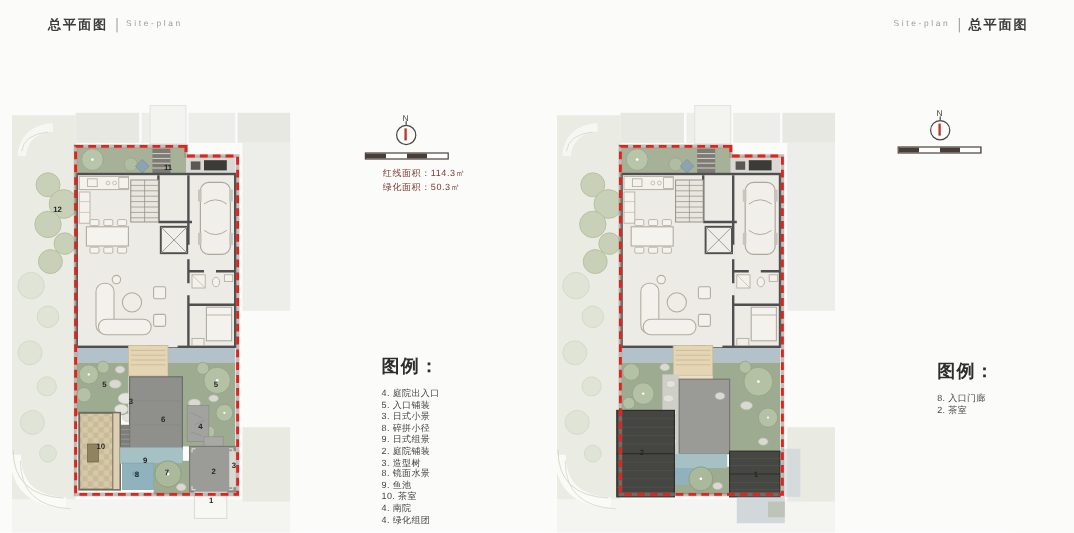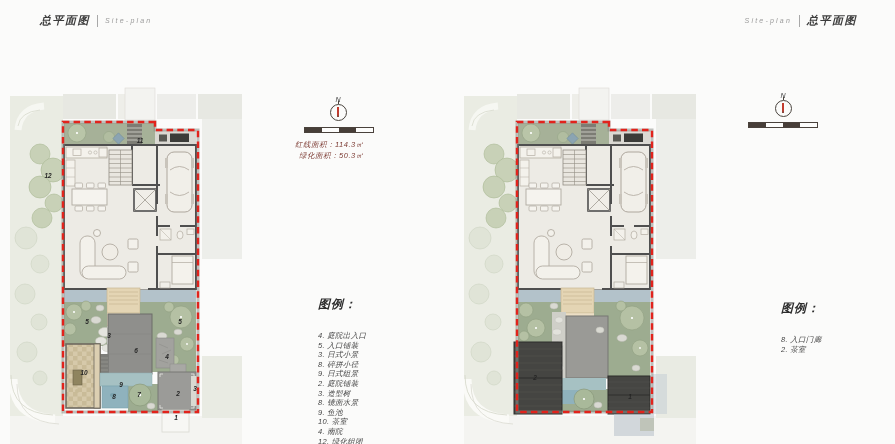--- a/index.html
+++ b/index.html
@@ -1,17 +1,17 @@
 <!DOCTYPE html>
 <html><head>
 <meta charset="utf-8">
 <style>
   html,body{margin:0;padding:0;background:#ffffff;}
   #page{position:relative;width:895px;height:444px;background:#fbfbfa;overflow:hidden;
-        font-family:"Liberation Sans","DejaVu Sans",sans-serif;font-style:italic;}
+        font-family:"Liberation Sans","DejaVu Sans",sans-serif;}
   
   .hdr{position:absolute;top:13px;display:flex;align-items:center;gap:7px;}
   #hdr-left{left:40px;}
   #hdr-right{right:38px;}
   .hdr-zh{font-size:11px;font-weight:bold;color:#3c3c3c;letter-spacing:1.5px;}
   .hdr-divider{width:1px;height:12px;background:#a8a8a8;}
   .hdr-en{font-size:7px;color:#9b9b9b;letter-spacing:2.2px;}
   
   .plan{position:absolute;top:86px;width:232px;height:358px;}
   #plan-a{left:10px;}
@@ -28,26 +28,26 @@
   .dial{position:relative;width:15px;height:15px;border:1.3px solid #4a443e;border-radius:50%;margin:1px auto 0;}
   .dial .tick{position:absolute;top:-4px;left:50%;width:1px;height:3px;margin-left:-.5px;background:#4a443e;}
   .dial .needle{position:absolute;top:1.5px;left:50%;width:2px;height:10px;margin-left:-1px;
                 background:linear-gradient(#c23b2e 70%,#7b4a40);}
   
   .scalebar{position:absolute;width:68px;height:4px;border:1px solid #4a423c;
             background:repeating-linear-gradient(90deg,#473e38 0 17px,#fdfdfc 17px 34px);}
   #scalebar-a{left:304px;top:127px;}
   #scalebar-b{left:748px;top:122px;}
   
-  #stats{position:absolute;left:295px;top:139px;font-size:7.5px;line-height:11px;color:#7c3a32;letter-spacing:.5px;text-align:right;}
+  #stats{position:absolute;left:319px;top:139px;font-size:7.5px;line-height:11px;color:#7c3a32;letter-spacing:.5px;}
   
   .legend{position:absolute;}
   #legend-main{left:318px;top:296px;}
   #legend-secondary{left:781px;top:300px;}
-  .legend-title{font-size:12px;font-weight:bold;color:#2d2d2d;letter-spacing:1px;margin-bottom:18px;}
+  .legend-title{font-size:15px;font-weight:bold;color:#2d2d2d;letter-spacing:1px;margin-bottom:8px;}
   .legend-items div{font-size:7.5px;line-height:9.6px;color:#454545;letter-spacing:.3px;}
 </style>
 </head>
 <body>
 
 <div id="page">
 
   <div id="hdr-left" class="hdr">
     <span class="hdr-zh">总平面图</span>
     <span class="hdr-divider"></span>
@@ -390,21 +390,21 @@
         <div>5. 入口铺装</div>
         <div>3. 日式小景</div>
         <div>8. 碎拼小径</div>
         <div>9. 日式组景</div>
         <div>2. 庭院铺装</div>
         <div>3. 造型树</div>
         <div>8. 镜面水景</div>
         <div>9. 鱼池</div>
         <div>10. 茶室</div>
         <div>4. 南院</div>
-        <div>12. 绿化组团</div>
+        <div>4. 绿化组团</div>
       </div>
   </div>
   <div id="legend-secondary" class="legend">
     <div class="legend-title">图例：</div>
     <div class="legend-items">
         <div>8. 入口门廊</div>
         <div>2. 茶室</div>
       </div>
   </div>
 

